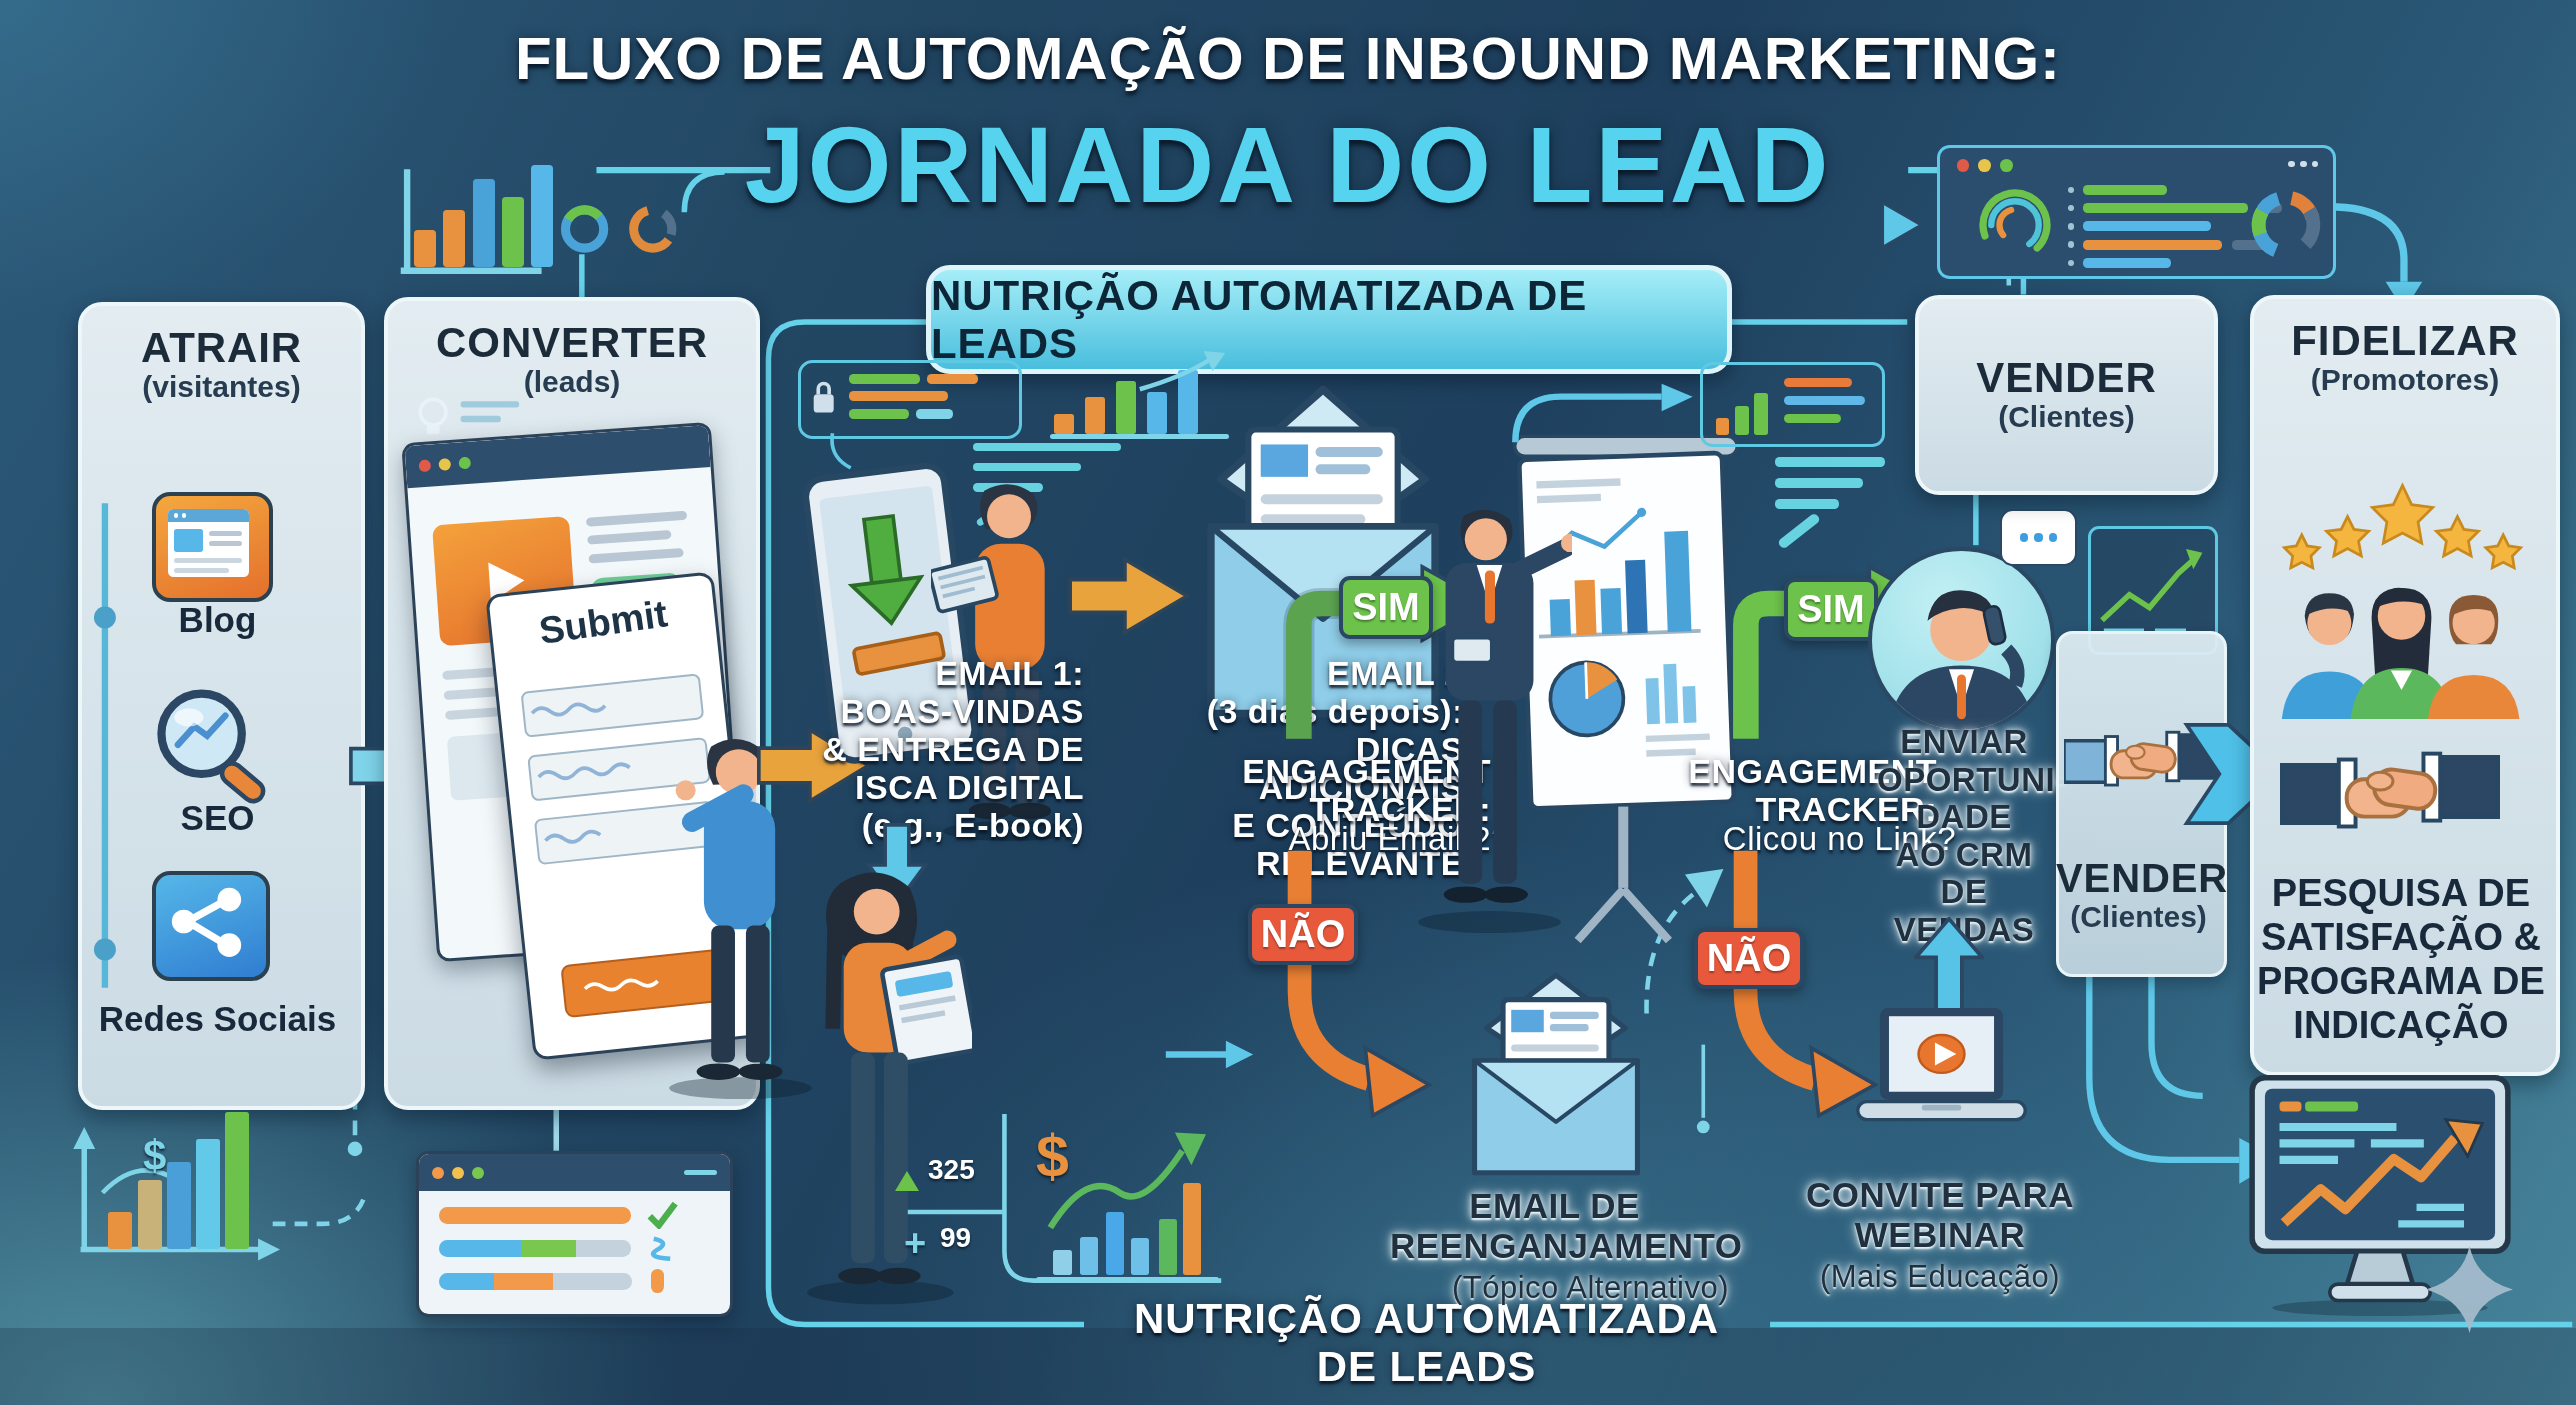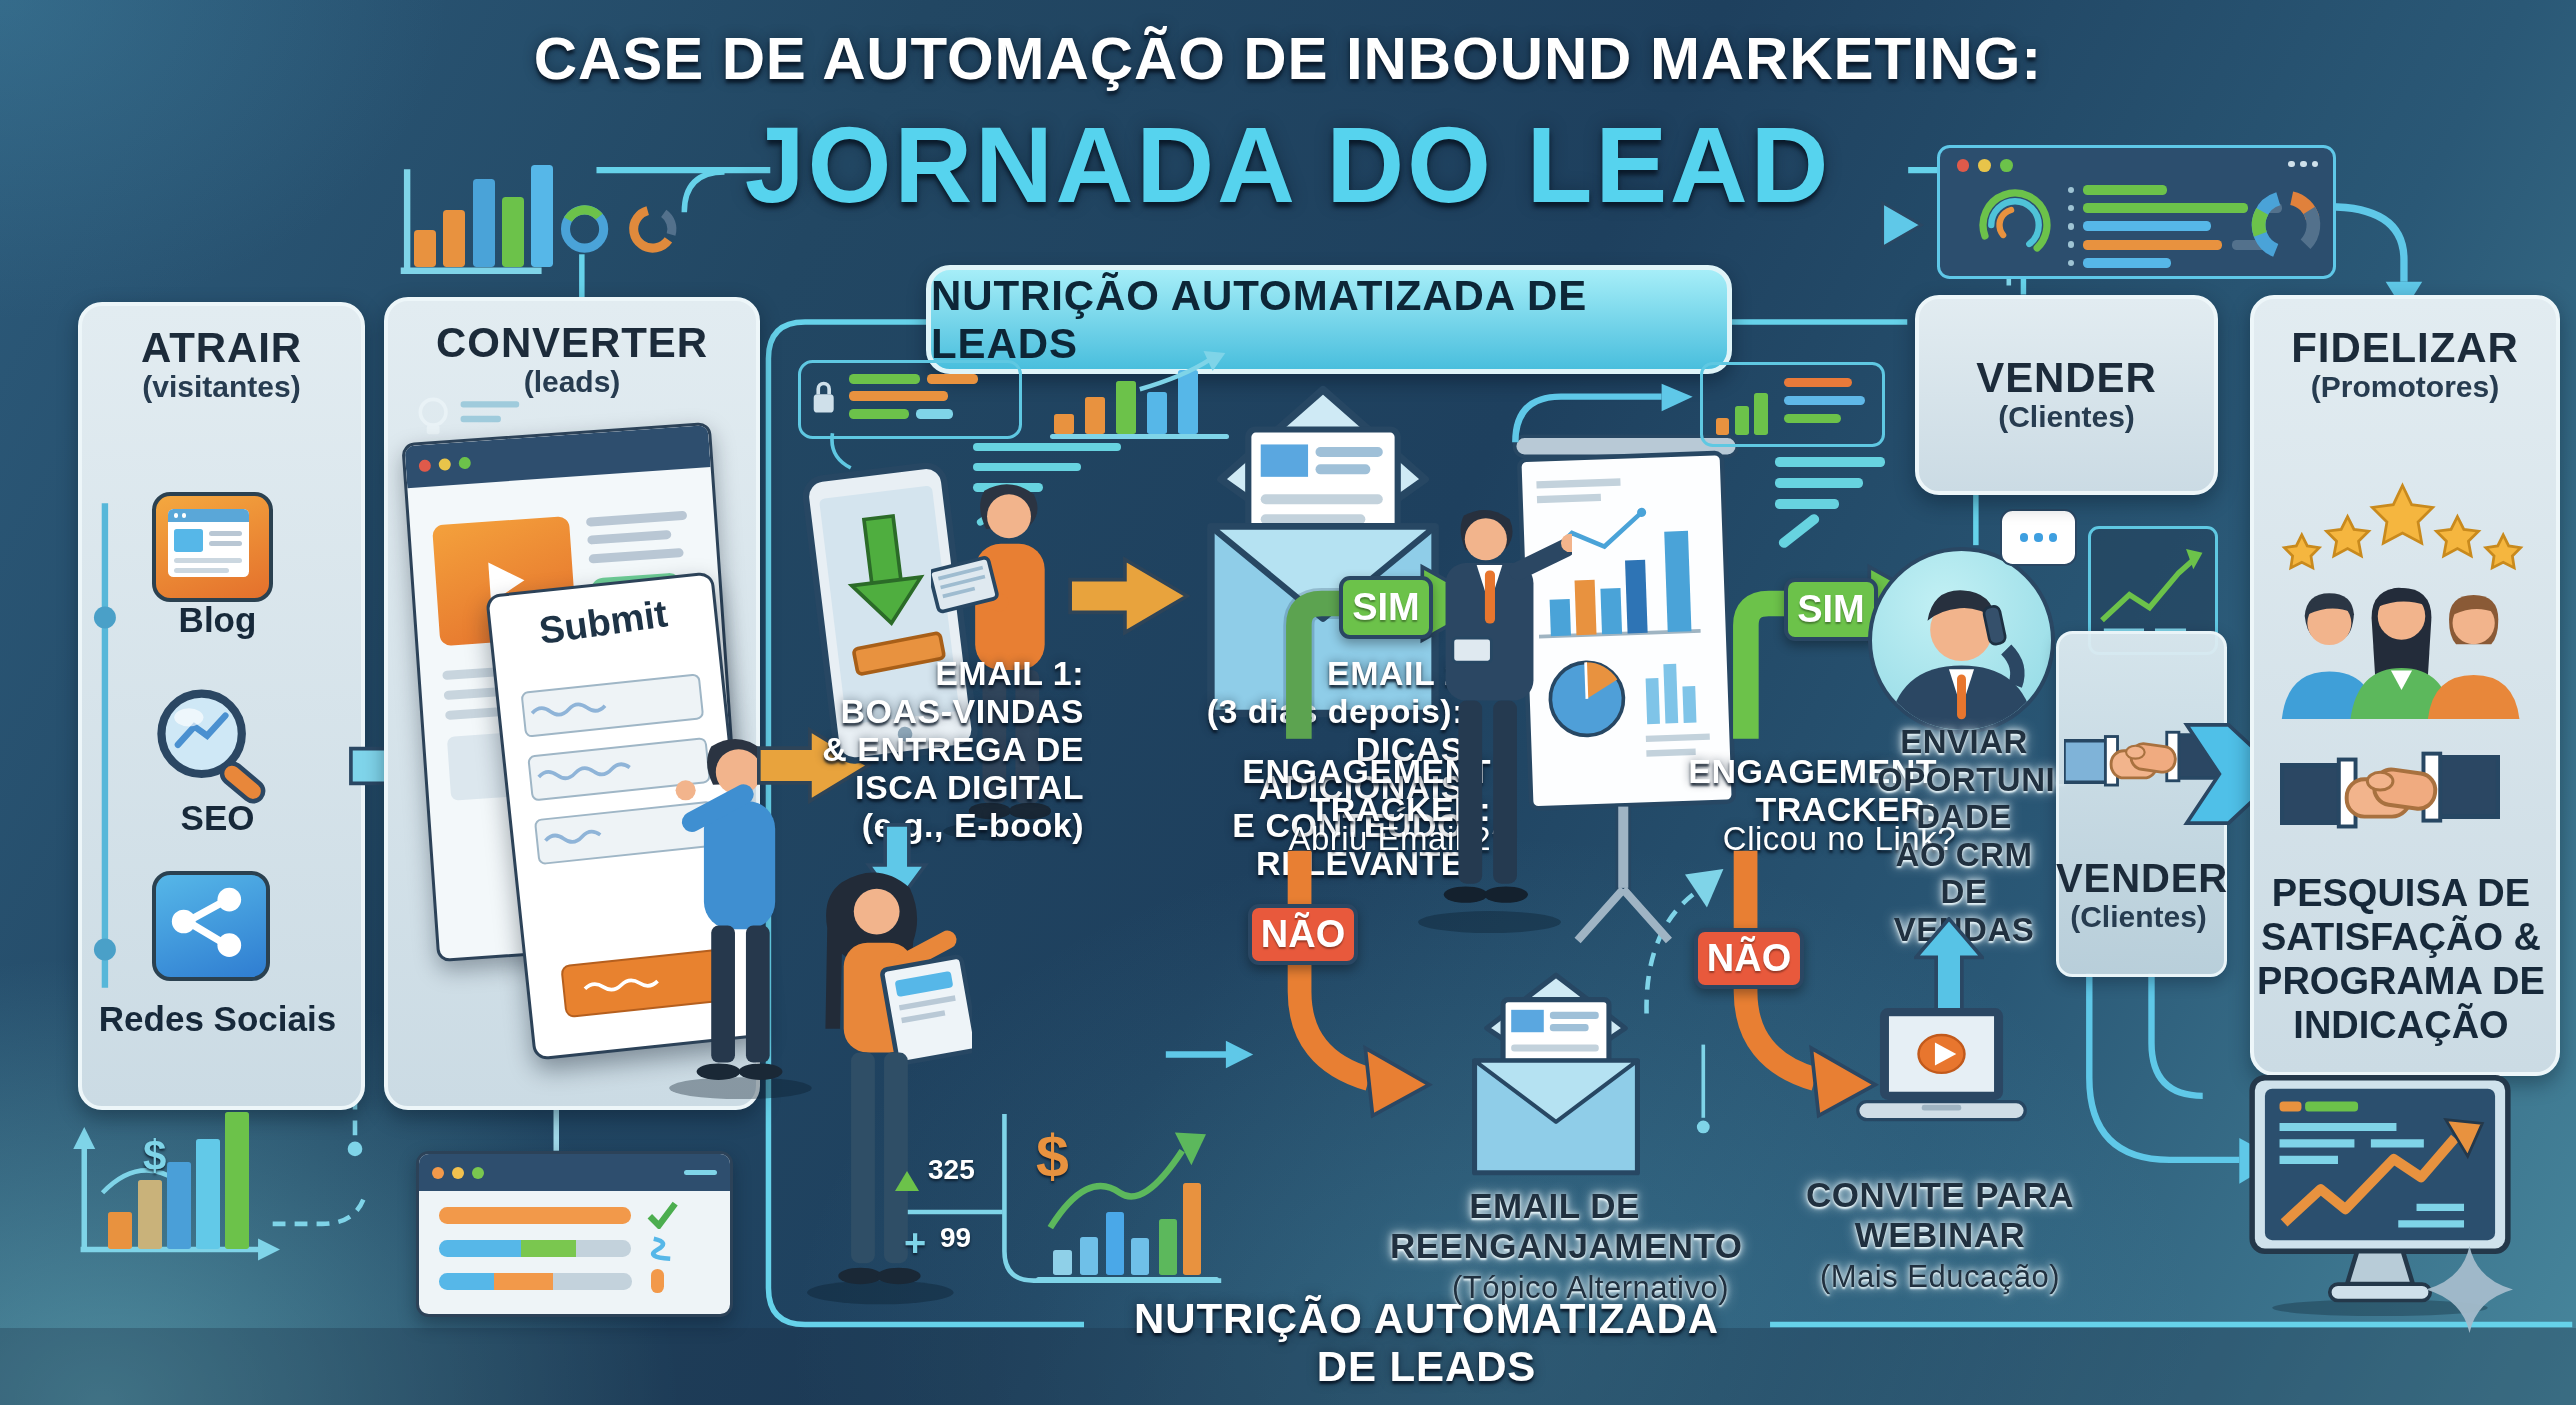--- a/index.html
+++ b/index.html
@@ -85,21 +85,21 @@
 
     <path d="M 92 1252 L 92 1366 M 88 1366 L 284 1366" stroke="#7fd4e8" stroke-width="6"></path>
     <polygon points="80,1256 92,1232 104,1256" fill="#7fd4e8"></polygon>
     <polygon points="282,1354 306,1366 282,1378" fill="#7fd4e8"></polygon>
     <path d="M 112 1304 Q 152 1262 196 1292" stroke="#7fd4e8" stroke-width="5"></path>
   </svg>
 
   <div class="abs" style="left:0;top:1328px;width:2576px;height:77px;background:rgba(24,44,64,.28);"></div>
 
   <div class="abs" style="left:0;top:24px;width:2576px;text-align:center;font-weight:bold;font-size:60px;letter-spacing:0.9px;color:#fff;
-              text-shadow:0 3.7px 3.7px rgba(5,16,30,.8),0 0 12.8px rgba(5,16,30,.4);">CASE DE AUTOMAÇÃO DE INBOUND MARKETING:</div>
+              text-shadow:0 3.7px 3.7px rgba(5,16,30,.8),0 0 12.8px rgba(5,16,30,.4);">FLUXO DE AUTOMAÇÃO DE INBOUND MARKETING:</div>
   <div class="abs" style="left:0;top:102px;width:2576px;text-align:center;font-weight:bold;font-size:108px;letter-spacing:2.7px;color:#56d3ee;
               text-shadow:0 4.6px 4.6px rgba(5,16,30,.75),0 0 16.5px rgba(5,16,30,.35);">JORNADA DO LEAD</div>
 
   <div class="abs" style="left:414px;top:165px;width:128px;height:104px;">
     <div class="abs" style="left:0;bottom:1.8px;width:22px;height:37px;background:#e8923f;border-radius:3.7px;"></div>
     <div class="abs" style="left:29px;bottom:1.8px;width:22px;height:57px;background:#e8923f;border-radius:3.7px;"></div>
     <div class="abs" style="left:59px;bottom:1.8px;width:22px;height:88px;background:#4aa3d8;border-radius:3.7px;"></div>
     <div class="abs" style="left:88px;bottom:1.8px;width:22px;height:70px;background:#6cc24a;border-radius:3.7px;"></div>
     <div class="abs" style="left:117px;bottom:1.8px;width:22px;height:102px;background:#56b7e8;border-radius:3.7px;"></div>
   </div>
@@ -644,21 +644,21 @@
   <div class="abs" style="left:2056px;top:858px;width:165px;">
     <div class="ptitle" style="font-size:40px;">VENDER</div>
     <div class="psub">(Clientes)</div>
   </div>
 
   <svg class="abs" style="left:2183px;top:721px;" width="102" height="106" viewBox="0 0 112 116">
     <polygon points="4,4 50,4 108,58 50,112 4,112 40,58" fill="#4fc0e8" stroke="#2a4763" stroke-width="4"></polygon>
   </svg>
 
   <div class="panel" style="left:2250px;top:295px;width:302px;height:773px;">
-    <div class="ptitle" style="margin-top:27px;">FIDELIZAR</div>
+    <div class="ptitle" style="margin-top:20px;">FIDELIZAR</div>
     <div class="psub">(Promotores)</div>
   </div>
 
   <svg class="abs" style="left:2267px;top:478px;" width="271" height="101" viewBox="0 0 296 110">
     <g fill="#f5b63f" stroke="#c98a1d" stroke-width="3">
       <path d="M 38 62 l 6 12 13 2 -9 9 2 13 -12 -6 -12 6 2 -13 -9 -9 13 -2 z"></path>
       <path d="M 88 42 l 7 14 16 2 -11 11 3 16 -15 -8 -15 8 3 -16 -11 -11 16 -2 z"></path>
       <path d="M 148 8 l 10 21 23 3 -16 16 4 23 -21 -11 -21 11 4 -23 -16 -16 23 -3 z"></path>
       <path d="M 208 42 l 7 14 16 2 -11 11 3 16 -15 -8 -15 8 3 -16 -11 -11 16 -2 z"></path>
       <path d="M 258 62 l 6 12 13 2 -9 9 2 13 -12 -6 -12 6 2 -13 -9 -9 13 -2 z"></path>

